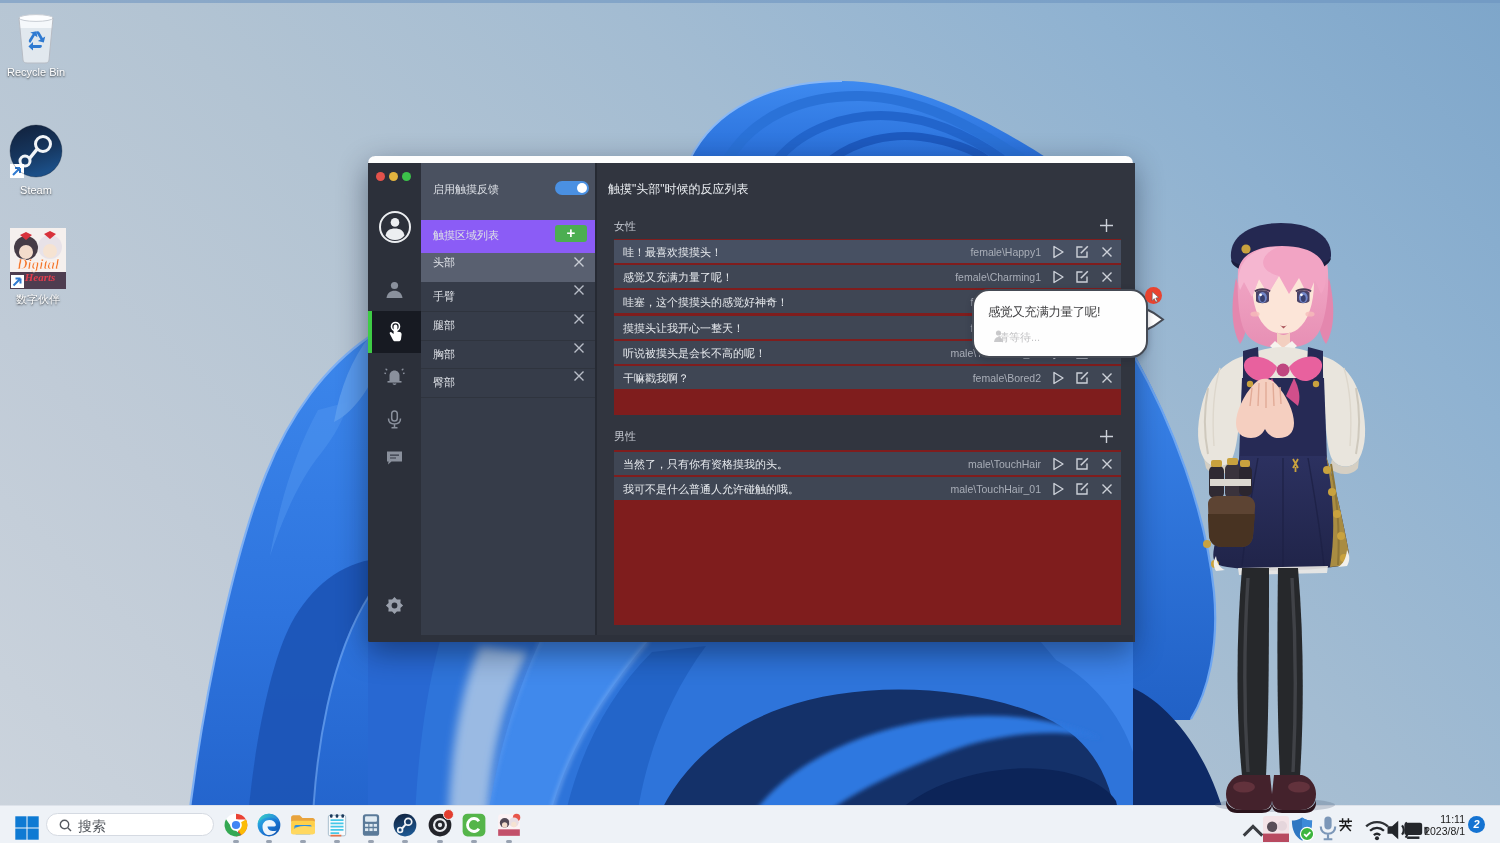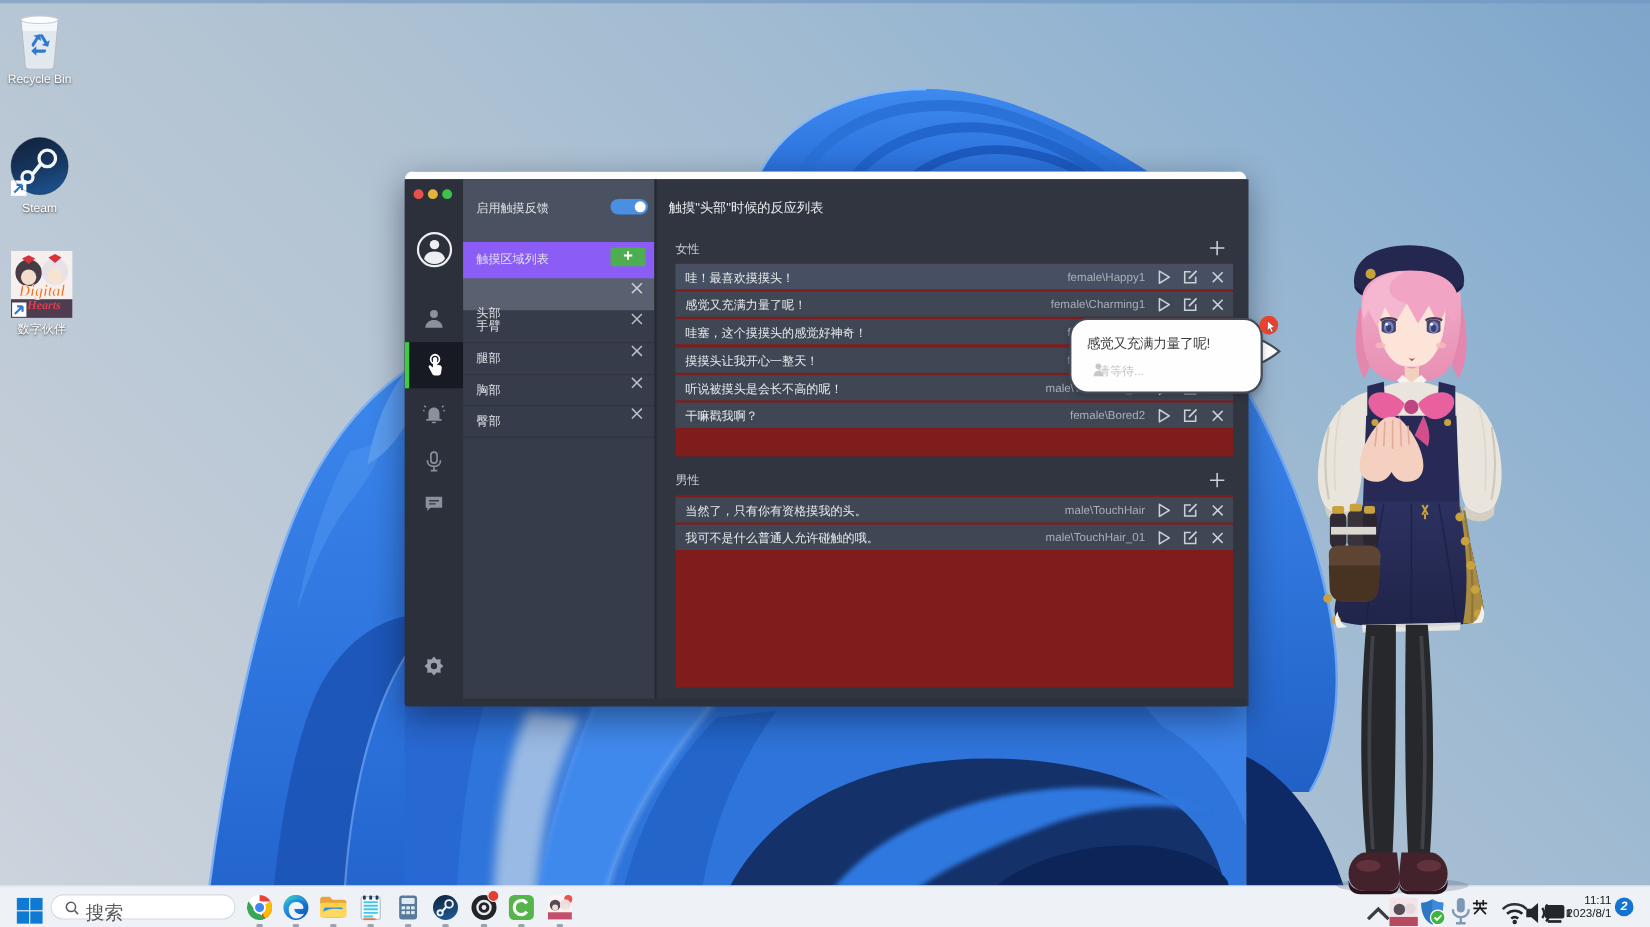--- a/index.html
+++ b/index.html
@@ -197,21 +197,21 @@
       <div class="c2label" style="top:19px">启用触摸反馈</div>
       <div class="abs" style="left:134px;top:18px;width:34px;height:14px;border-radius:7px;background:#4a90e2">
         <div class="abs" style="right:2px;top:2px;width:10px;height:10px;border-radius:50%;background:#fff"></div>
       </div>
     </div>
     <div class="c2sec2" style="height:34px">
       <div class="c2label" style="top:8px">触摸区域列表</div>
       <div class="abs" style="left:134px;top:5px;width:32px;height:17px;border-radius:3px;background:#4cae51;text-align:center;color:#fff;font-size:15px;line-height:16px;font-weight:bold">+</div>
     </div>
     <div class="c2sel"></div>
-    <div class="c2label" style="top:114px">头部</div>
+    <div class="c2label" style="top:92px">头部</div>
     <svg class="c2x" style="top:99px;left:152px" width="12" height="12" viewBox="0 0 12 12">
           <path d="M 1.5,1.5 L 10.5,10.5 M 10.5,1.5 L 1.5,10.5" stroke="#c9cdd5" stroke-width="1.4"></path>
         </svg>
     <div class="c2row" style="top:119px"></div>
     <div class="c2label" style="top:126px">手臂</div>
     <svg class="c2x" style="top:127px;left:152px" width="12" height="12" viewBox="0 0 12 12">
           <path d="M 1.5,1.5 L 10.5,10.5 M 10.5,1.5 L 1.5,10.5" stroke="#b9bec8" stroke-width="1.4"></path>
         </svg>
     <div class="c2row" style="top:148px"></div>
     <div class="c2label" style="top:155px">腿部</div>
@@ -502,21 +502,21 @@
           <rect x="10.4" y="1" width="8.6" height="8.6"></rect>
           <rect x="1" y="10.4" width="8.6" height="8.6"></rect>
           <rect x="10.4" y="10.4" width="8.6" height="8.6"></rect>
         </g>
       </svg>
   <div class="search">
     <svg class="abs" style="left:12px;top:5px" width="13" height="13" viewBox="0 0 13 13">
           <circle cx="5.5" cy="5.5" r="4.2" fill="none" stroke="#55595f" stroke-width="1.4"></circle>
           <path d="M 8.8,8.8 L 12,12" stroke="#55595f" stroke-width="1.4"></path>
         </svg>
-    <div class="abs" style="left:31px;top:4px;font-size:17px;color:#55595f">搜索</div>
+    <div class="abs" style="left:31px;top:4px;font-size:14px;color:#55595f">搜索</div>
   </div>
   <svg class="tbi" style="left:223px" width="24" height="24" viewBox="0 0 24 24">
     <circle cx="12" cy="12" r="10.5" fill="#fff"></circle>
     <path d="M 12,1.5 A 10.5,10.5 0 0 1 21.2,7 L 12,7 Z M 21.2,7 A 10.5,10.5 0 0 1 12,22.5 L 16.5,12 Z" fill="#ea4335"></path>
     <path d="M 21.2,7 A 10.5,10.5 0 0 1 16.8,21.3 L 12,12 Z" fill="#fbbc05"></path>
     <path d="M 2.8,6.8 A 10.5,10.5 0 0 0 16.8,21.3 L 8,14 Z" fill="#34a853"></path>
     <circle cx="12" cy="12" r="4.6" fill="#4285f4" stroke="#fff" stroke-width="1.6"></circle>
   </svg>
   <svg class="tbi" style="left:256px" width="26" height="26" viewBox="0 0 24 24">
     <defs>

